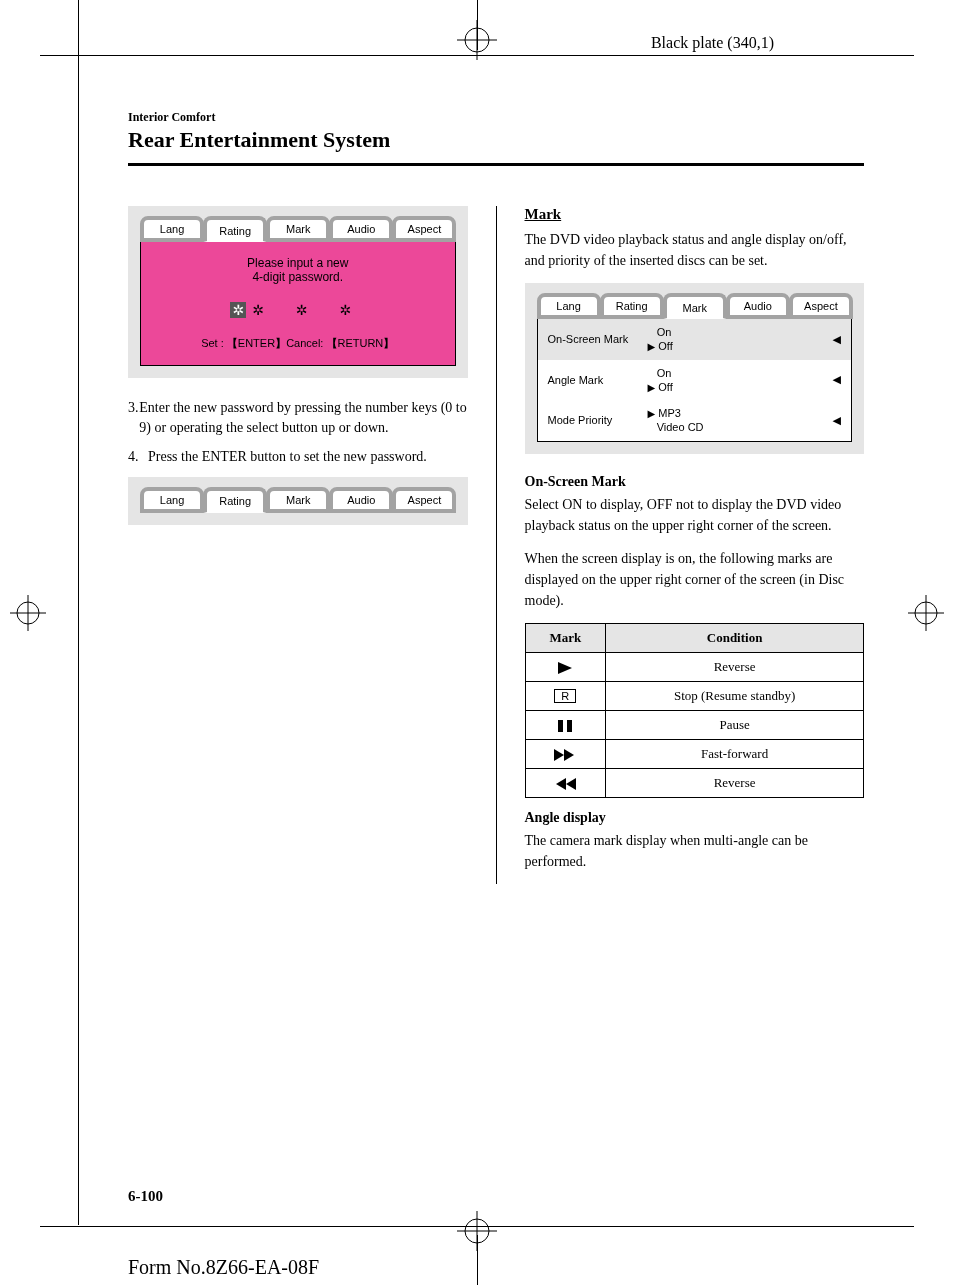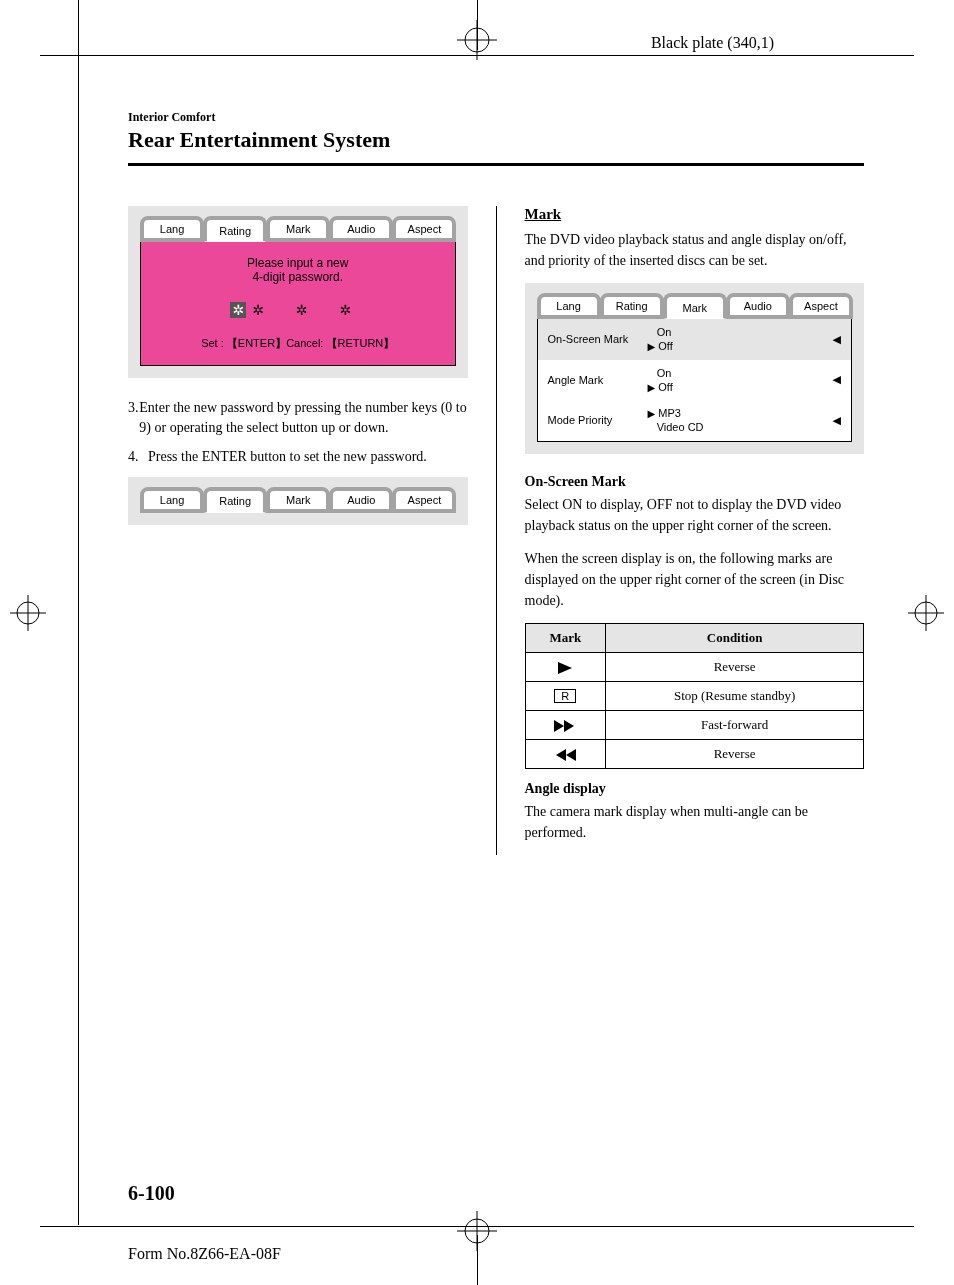--- a/index.html
+++ b/index.html
@@ -213,28 +213,28 @@
     background: #e5e5e5;
     font-weight: bold;
   }
   .icon-cell svg {
     vertical-align: middle;
   }
   .page-num {
     position: absolute;
     bottom: 80px;
     left: 128px;
+    font-size: 15px;
+    font-weight: bold;
+  }
+  .form-no {
+    position: absolute;
+    bottom: 6px;
+    left: 128px;
     font-size: 20px;
-    font-weight: bold;
-  }
-  .form-no {
-    position: absolute;
-    bottom: 22px;
-    left: 128px;
-    font-size: 16px;
   }
   .pw-stars {
     text-align: center;
     letter-spacing: 14px;
     margin: 18px 0;
     font-size: 14px;
   }
   .pw-star-box {
     display: inline-block;
     background: #555;
@@ -420,20 +420,27 @@
                 <td class="icon-cell"><svg width="20" height="14">
                     <polygon points="3,1 17,7 3,13" fill="#000"></polygon>
                   </svg></td>
                 <td>Reverse</td>
               </tr>
               <tr>
                 <td class="icon-cell"><span class="r-box">R</span></td>
                 <td>Stop (Resume standby)</td>
               </tr>
               <tr>
+                <td class="icon-cell"><svg width="18" height="14">
+                    <rect x="2" y="1" width="5" height="12" fill="#000"></rect>
+                    <rect x="11" y="1" width="5" height="12" fill="#000"></rect>
+                  </svg></td>
+                <td>Pause</td>
+              </tr>
+              <tr>
                 <td class="icon-cell"><svg width="24" height="14">
                     <polygon points="1,1 11,7 1,13" fill="#000"></polygon>
                     <polygon points="11,1 21,7 11,13" fill="#000"></polygon>
                   </svg></td>
                 <td>Fast-forward</td>
               </tr>
               <tr>
                 <td class="icon-cell"><svg width="24" height="14">
                     <polygon points="23,1 13,7 23,13" fill="#000"></polygon>
                     <polygon points="13,1 3,7 13,13" fill="#000"></polygon>

